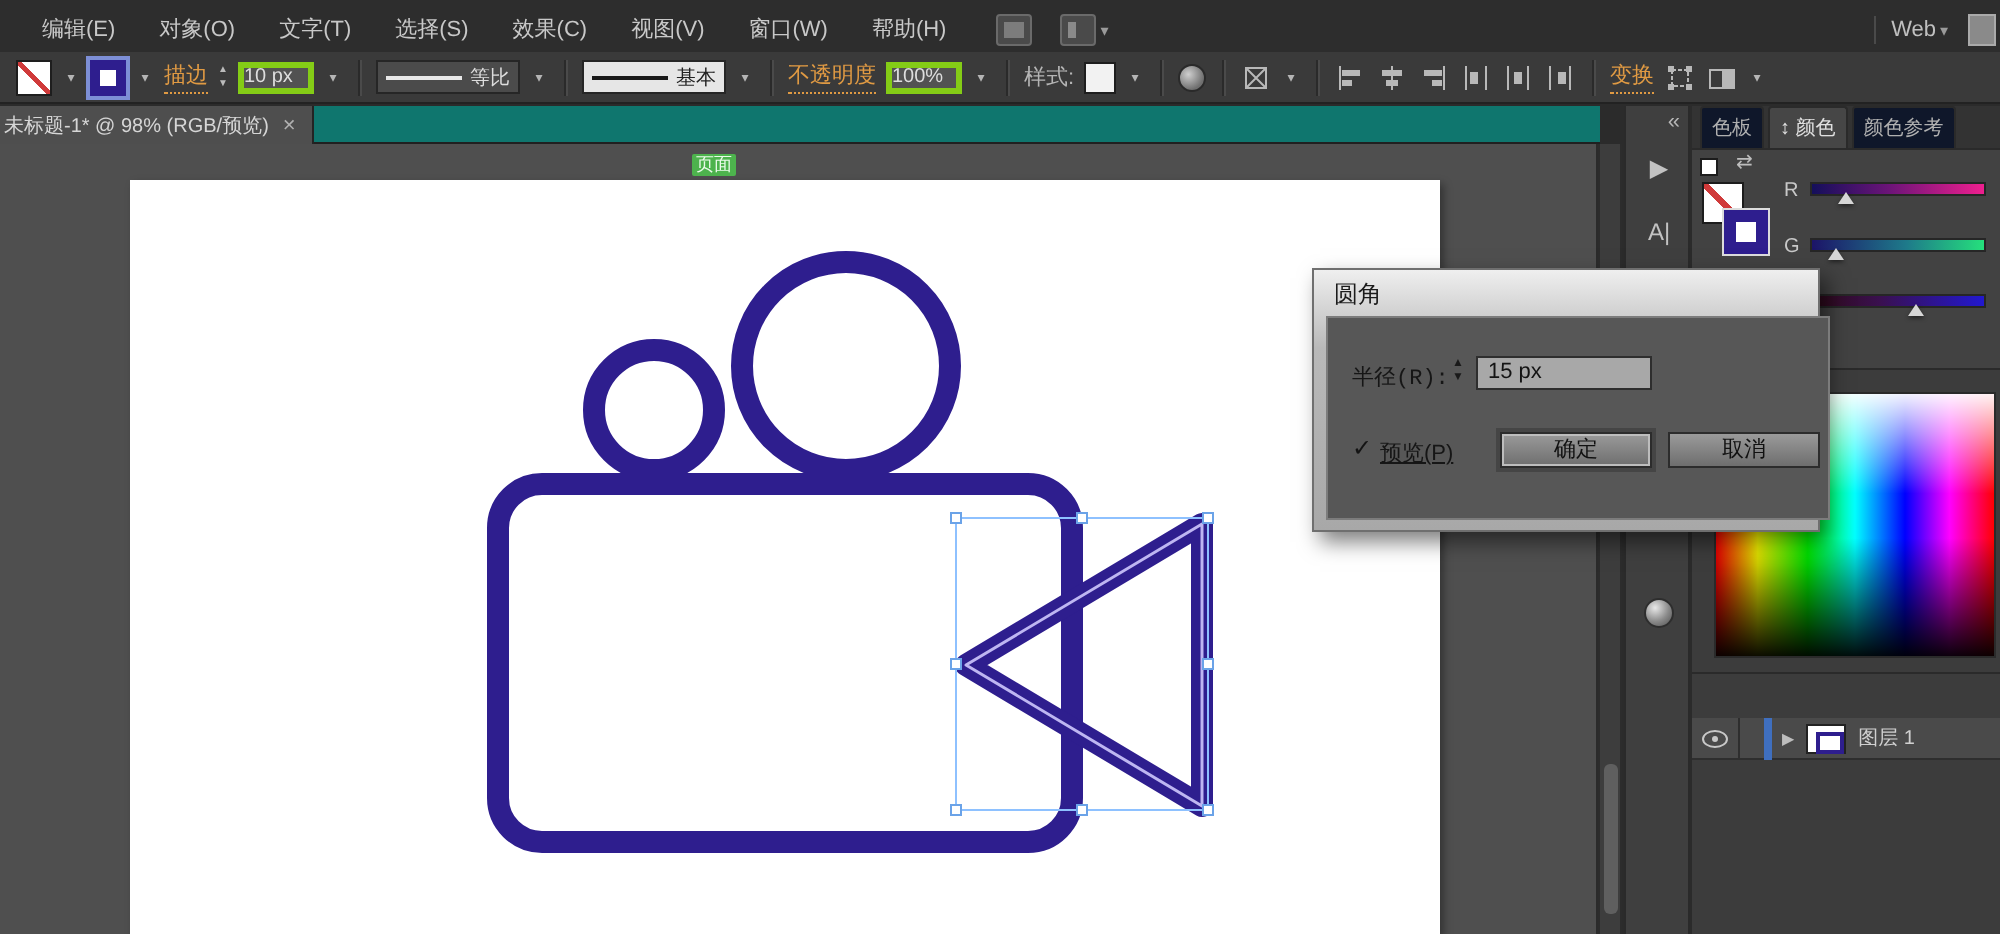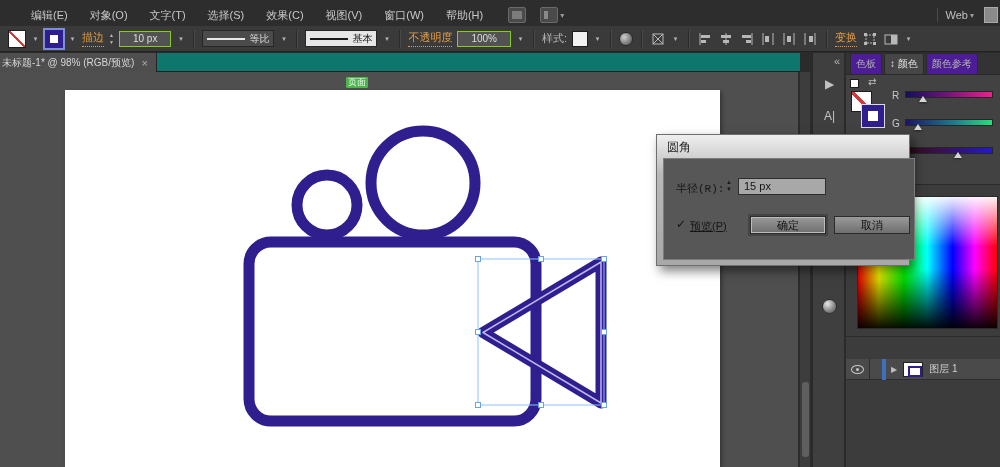--- a/index.html
+++ b/index.html
@@ -1,41 +1,41 @@
 <!DOCTYPE html>
 <html><head>
 <meta charset="utf-8">
 <style>
   * { margin:0; padding:0; box-sizing:border-box; }
   html,body { width:1000px; height:467px; overflow:hidden; }
   body { font-family:"Liberation Sans","DejaVu Sans",sans-serif; background:#2b2b2b; position:relative; font-size:11px; color:#cfcfcf; }
   .abs { position:absolute; }
 
   
-  .menubar { left:0; top:0; width:1000px; height:31px; background:#2d2d2d; border-bottom:1px solid #1f1f1f; display:flex; align-items:center; padding-left:20px; }
+  .menubar { left:0; top:0; width:1000px; height:31px; background:#2d2d2d; border-bottom:1px solid #1f1f1f; display:flex; align-items:center; padding-left:10px; }
   .menu-item { padding:0 11px; height:25px; line-height:25px; color:#c8c8c8; cursor:default; }
   .mb-icon { width:18px; height:16px; background:#4a4a4a; border:1px solid #6a6a6a; border-radius:2px; margin-left:14px; position:relative; }
   .mb-icon .inner { position:absolute; left:3px; top:3px; right:3px; bottom:3px; background:#7c7c7c; }
   .mb-icon .inner2 { position:absolute; left:3px; top:3px; width:5px; bottom:3px; background:#8a8a8a; border-right:1px solid #4a4a4a; }
   .mb-arrow { color:#9a9a9a; font-size:8px; margin-left:2px; }
   .mb-spacer { flex:1; }
   .mb-sep { width:1px; height:14px; background:#4a4a4a; margin:0 8px; }
   .workspace-label { color:#c0c0c0; }
   .win-btn { width:14px; height:16px; background:#8a8a8a; border:1px solid #aaa; margin:0 2px 0 10px; }
 
   
   .controlbar { left:0; top:26px; width:1000px; height:26px; background:#3a3a3a; border-bottom:1px solid #222; display:flex; align-items:center; padding-left:8px; gap:5px; }
   .cb-sep { width:1px; height:18px; background:#2a2a2a; margin:0 3px; box-shadow:1px 0 0 #4a4a4a; }
   .swatch { width:18px; height:18px; border:1px solid #1e1e1e; background:#fff; position:relative; }
   .swatch.none { background:linear-gradient(to top right,#fff 44%,#d03a3a 44%,#d03a3a 56%,#fff 56%); }
   .swatch.stroke-sw { background:#fff; border:5px solid #2e1e8e; outline:2px solid #7d8fd6; outline-offset:0px; }
   .dd-arrow { font-size:7px; color:#b5b5b5; width:9px; text-align:center; }
   .link-orange { color:#e09a43; border-bottom:1px dotted #e09a43; padding-bottom:1px; }
   .stepper { display:flex; flex-direction:column; font-size:5px; color:#bbb; line-height:5px; gap:2px; }
-  .field { height:16px; background:#525252; border:1px solid #84cc16; color:#ddd; padding:1px 13px; font-size:10px; display:flex; align-items:center; min-width:38px; }
+  .field { height:16px; background:#525252; border:3px solid #84cc16; color:#ddd; padding:1px 0; font-size:10px; display:flex; align-items:center; min-width:38px; }
   .dd-box { height:17px; background:#4b4b4b; border:1px solid #262626; display:flex; align-items:center; padding:0 4px; gap:4px; color:#ddd; font-size:10px; }
   .dd-box .line { width:38px; height:2px; background:#e8e8e8; }
   .dd-box.light { background:#e6e6e6; color:#222; }
   .dd-box.light .line { background:#1a1a1a; }
   .gray-label { color:#b5b5b5; }
   .style-swatch { width:16px; height:16px; background:#f2f2f2; border:1px solid #1e1e1e; }
   .recolor { width:14px; height:14px; border-radius:50%; background:radial-gradient(circle at 35% 35%,#cfcfcf,#6f6f6f 70%); border:1px solid #2a2a2a; }
   .mini-icon { width:16px; height:16px; display:flex; align-items:center; justify-content:center; }
   .mini-icon svg { display:block; }
 
@@ -56,21 +56,21 @@
 
   
   .iconstrip { left:812px; top:53px; width:33px; height:414px; background:#3f3f3f; border-left:1px solid #2a2a2a; border-right:1px solid #2a2a2a; }
   .strip-collapse { position:absolute; right:4px; top:2px; color:#b8b8b8; font-size:11px; }
   .strip-btn { position:absolute; left:3px; width:27px; height:26px; display:flex; align-items:center; justify-content:center; color:#c2c2c2; font-size:12px; border-radius:3px; }
   .sphere { width:15px; height:15px; border-radius:50%; background:radial-gradient(circle at 35% 30%,#e8e8e8,#8a8a8a 55%,#4f4f4f); border:1px solid #2e2e2e; }
 
   
   .rightpanels { left:846px; top:53px; width:154px; height:414px; background:#3c3c3c; }
   .ptabs { display:flex; align-items:flex-end; height:22px; background:#333; border-bottom:1px solid #2a2a2a; padding-left:4px; gap:2px; }
-  .ptab { font-size:10px; color:#b0b0b0; padding:3px 5px; background:#4c1d95; border:1px solid #2a2a2a; border-bottom:none; border-radius:2px 2px 0 0; white-space:nowrap; }
+  .ptab { font-size:10px; color:#b0b0b0; padding:3px 5px; background:#0f172a; border:1px solid #2a2a2a; border-bottom:none; border-radius:2px 2px 0 0; white-space:nowrap; }
   .ptab.active { background:#464646; color:#e0e0e0; }
   .colorbody { position:relative; height:110px; background:#424242; border-bottom:1px solid #2a2a2a; }
   .cp-mini-default { position:absolute; left:4px; top:4px; width:9px; height:9px; background:#fff; border:1px solid #1c1c1c; }
   .cp-swap { position:absolute; left:22px; top:1px; color:#bdbdbd; font-size:10px; }
   .cp-fill { position:absolute; left:5px; top:16px; width:21px; height:21px; border:1px solid #1c1c1c; background:linear-gradient(to top right,#fff 44%,#d03a3a 44%,#d03a3a 56%,#fff 56%); }
   .cp-stroke { position:absolute; left:16px; top:30px; width:22px; height:22px; background:#fff; border:6px solid #2e1e8e; outline:1px solid #dcdcdc; }
   .cp-cube { position:absolute; left:6px; top:65px; width:11px; height:11px; border:1px solid #b5b5b5; background:#565656; box-shadow:3px -3px 0 -1px #8a8a8a; }
   .cp-webswatch { position:absolute; left:25px; top:62px; width:14px; height:14px; background:#2e1e8e; border:1px solid #111; }
   .chan { position:absolute; left:46px; width:104px; height:18px; }
   .chan .lbl { position:absolute; left:0; top:3px; color:#c8c8c8; font-size:10px; }

